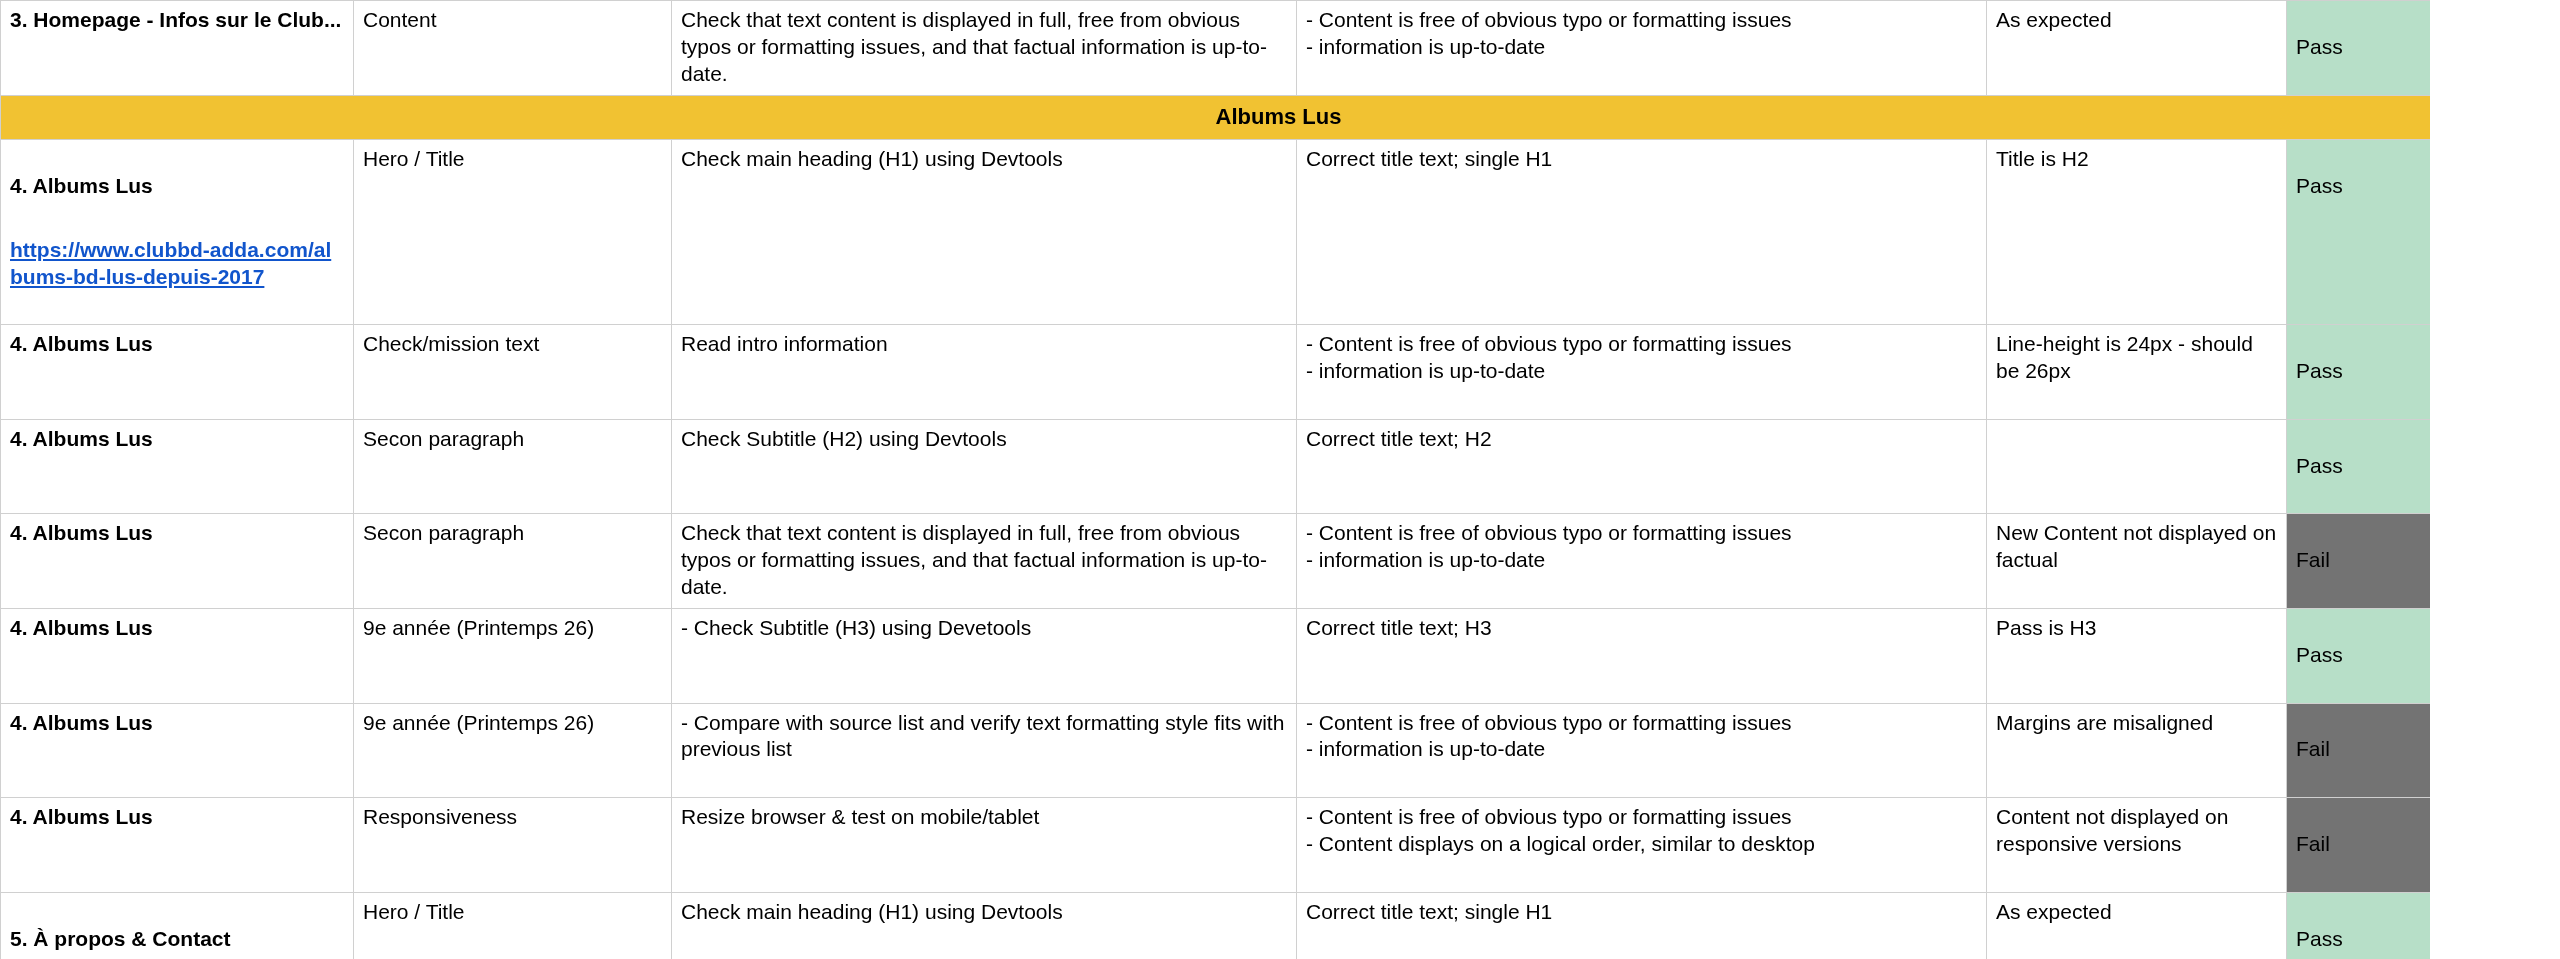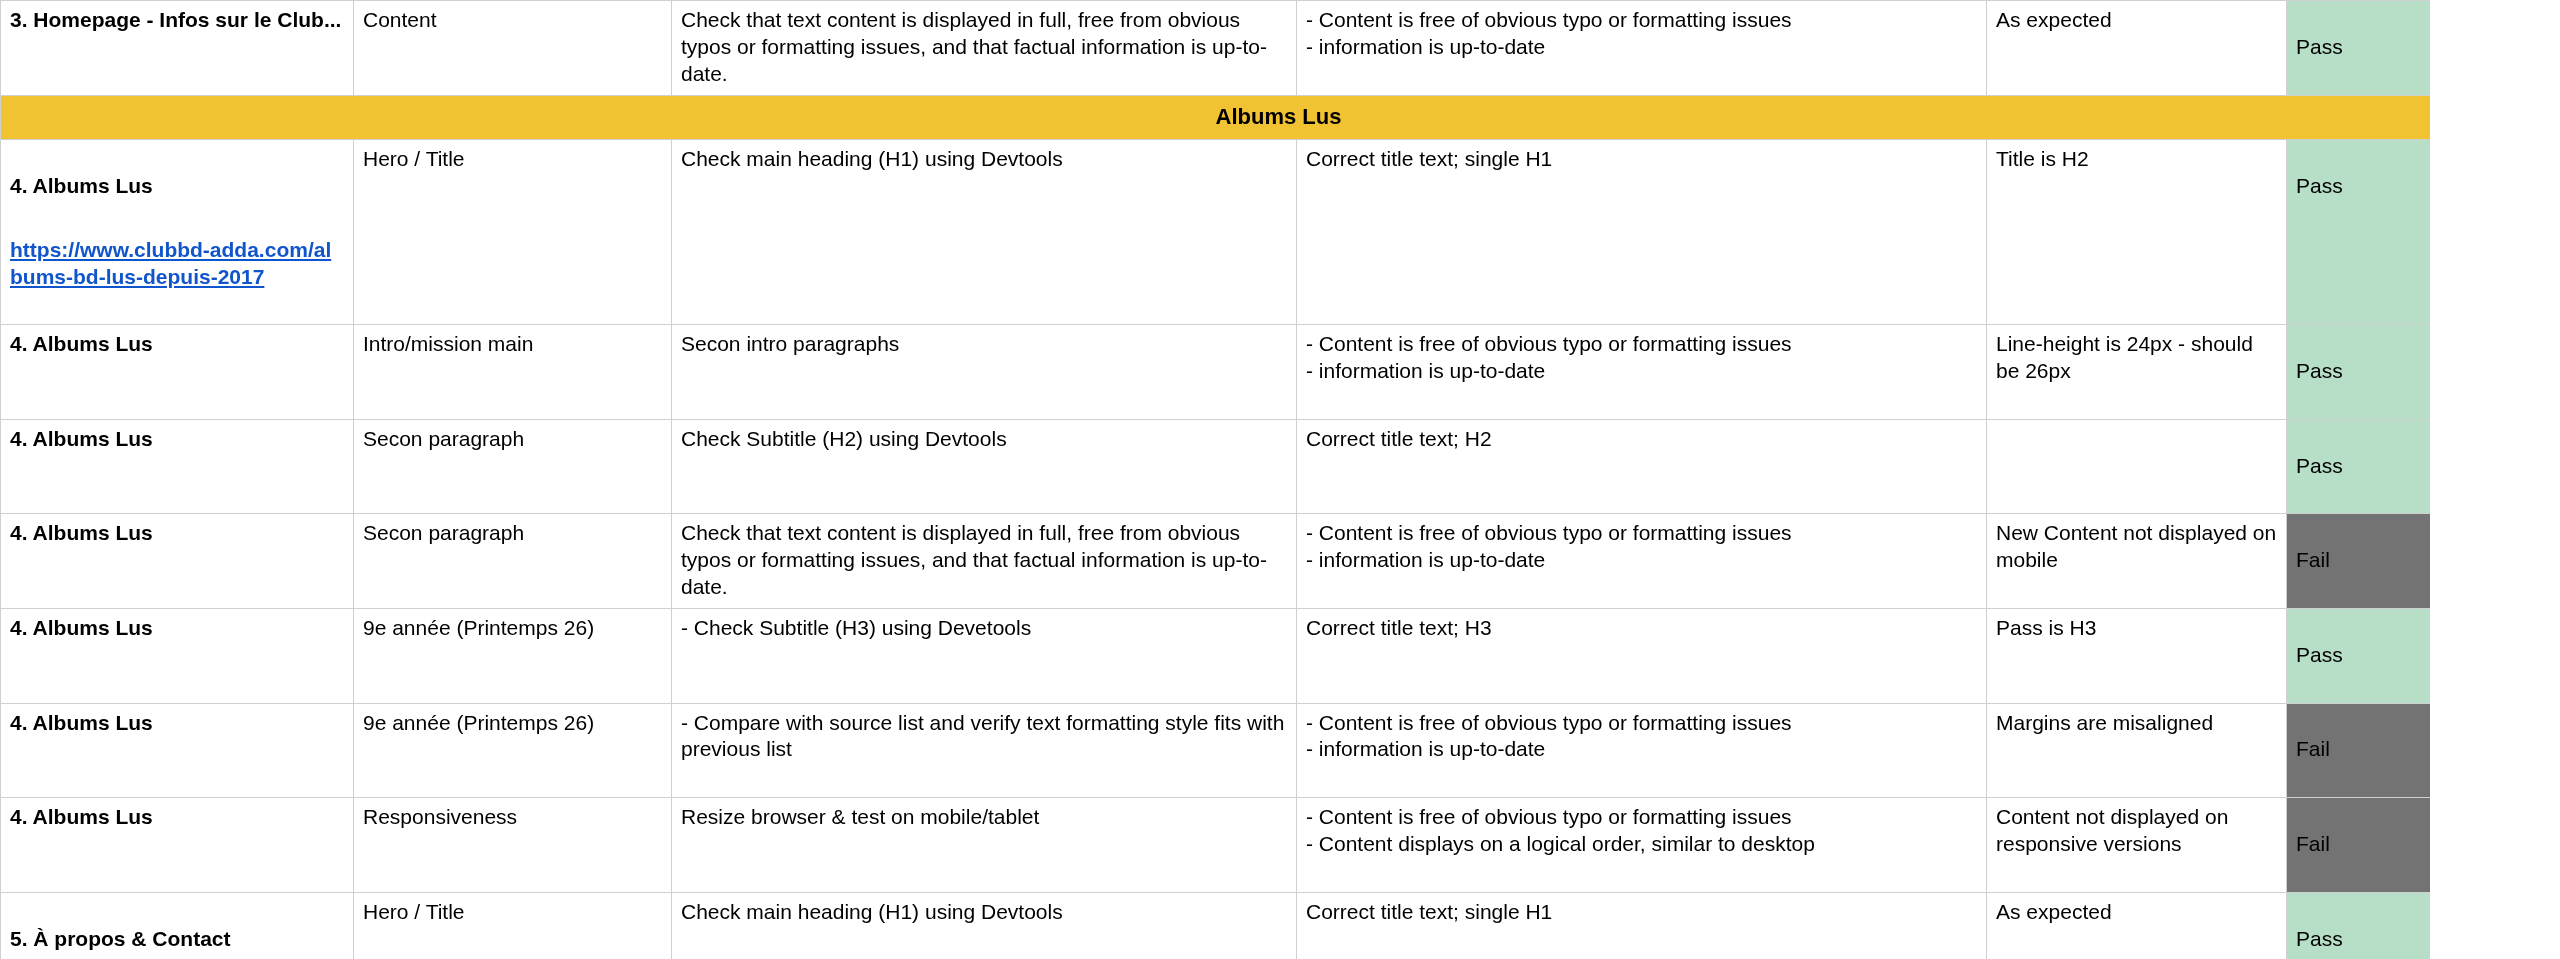--- a/index.html
+++ b/index.html
@@ -129,22 +129,22 @@
         <td>Title is H2</td>
         <td class="status pass">
           <span>Pass</span>
           <span class="caret"></span>
         </td>
         <td class="overflow-col"></td>
       </tr>
 
       <tr>
         <td class="c-label">4. Albums Lus</td>
-        <td>Intro/mission main</td>
-        <td>Secon intro paragraphs</td>
+        <td>Check/mission text</td>
+        <td>Read intro information</td>
         <td>- Content is free of obvious typo or formatting issues
 - information is up-to-date</td>
         <td>Line-height is 24px - should be 26px</td>
         <td class="status pass">
           <span>Pass</span>
           <span class="caret"></span>
         </td>
         <td class="overflow-col">- I</td>
       </tr>
 
@@ -160,21 +160,21 @@
         </td>
         <td class="overflow-col"></td>
       </tr>
 
       <tr>
         <td class="c-label">4. Albums Lus</td>
         <td>Secon paragraph</td>
         <td>Check that text content is displayed in full, free from obvious typos or formatting issues, and that factual information is up-to-date.</td>
         <td>- Content is free of obvious typo or formatting issues
 - information is up-to-date</td>
-        <td>New Content not displayed on mobile</td>
+        <td>New Content not displayed on factual</td>
         <td class="status fail">
           <span>Fail</span>
           <span class="caret"></span>
         </td>
         <td class="overflow-col">C</td>
       </tr>
 
       <tr>
         <td class="c-label">4. Albums Lus</td>
         <td>9e année (Printemps 26)</td>

